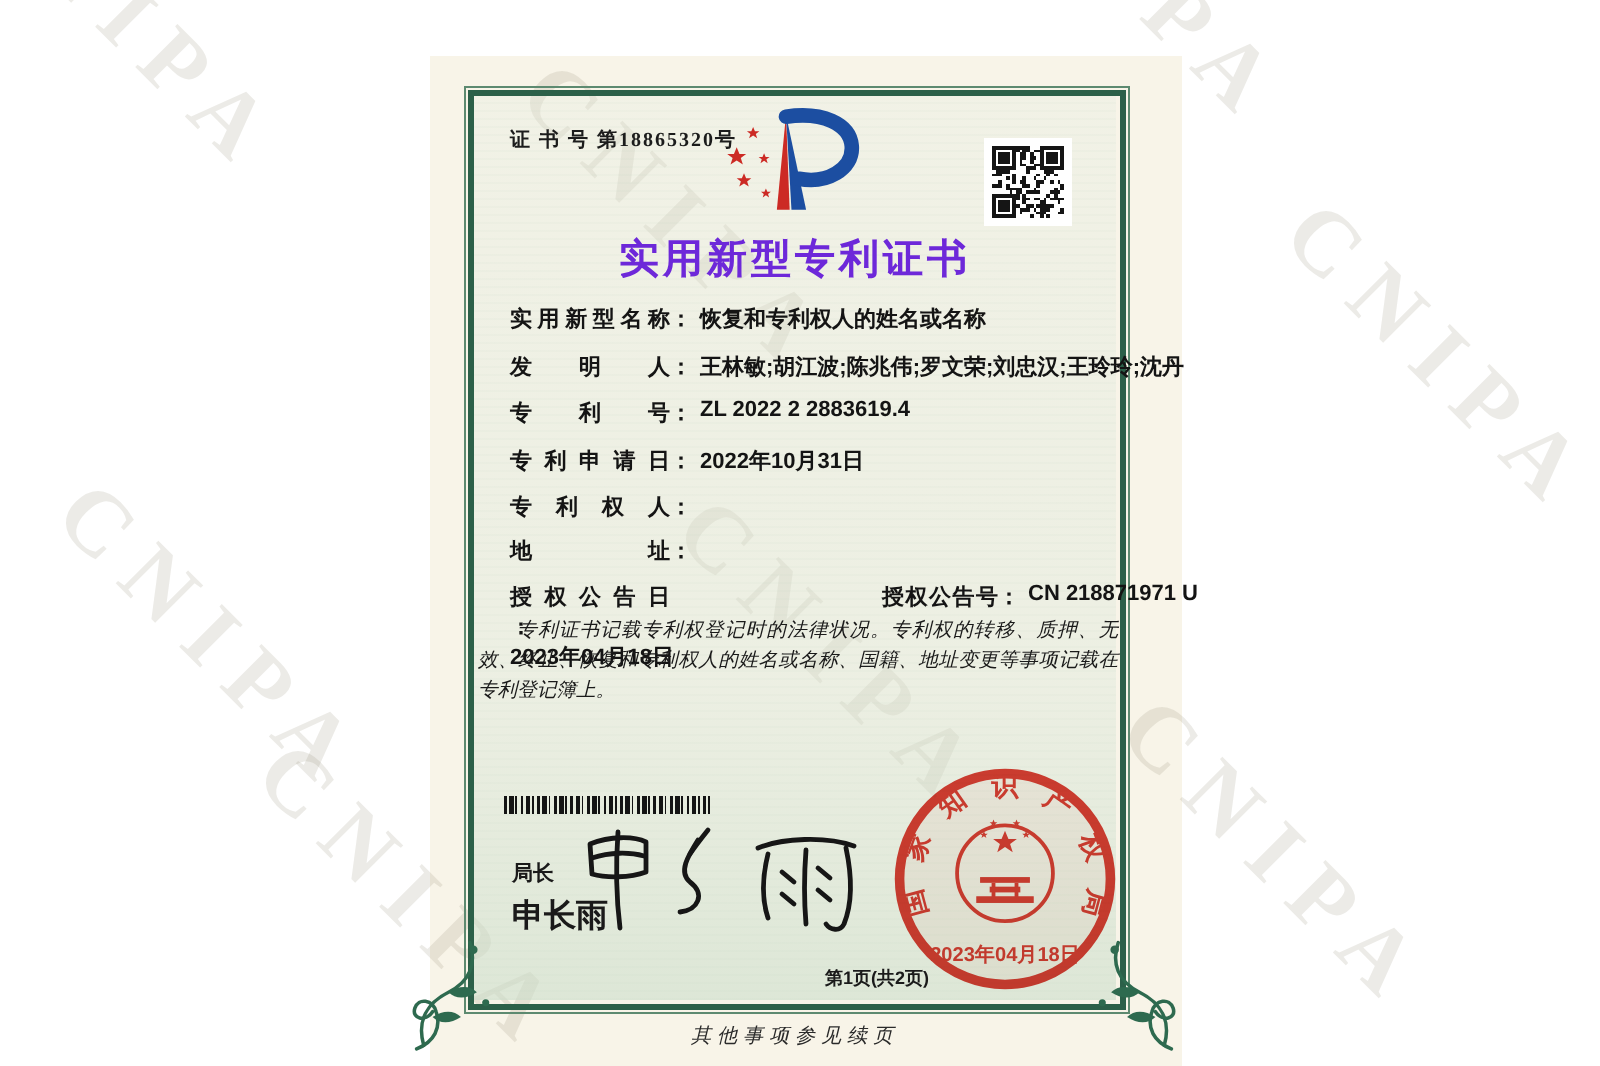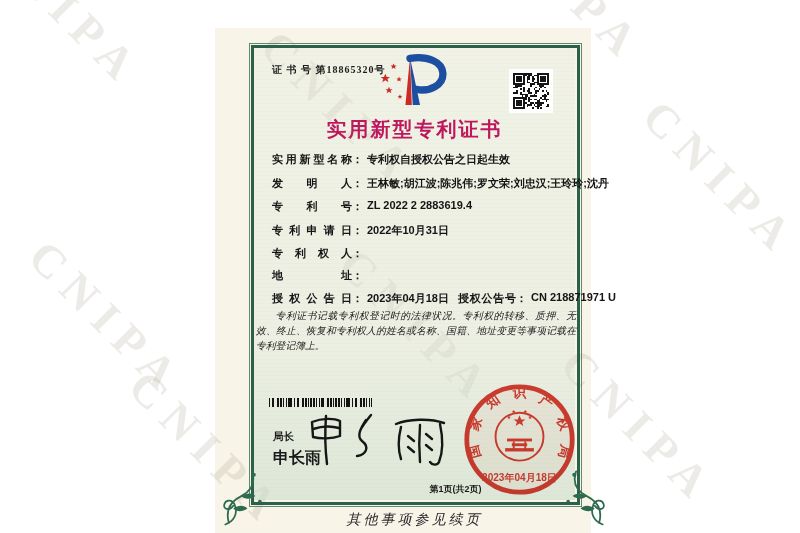--- a/index.html
+++ b/index.html
@@ -29,21 +29,21 @@
   .wm7{left:540px;top:400px;}
   .wm8{left:108px;top:422px;}
 
   
   .paper{
     position:absolute;left:215px;top:28px;width:376px;height:505px;
     background:#f8f4e8;
   }
   
   .content{
-    position:absolute;left:226px;top:28px;width:296px;height:505px;
+    position:absolute;left:209px;top:28px;width:296px;height:505px;
     color:#111;
   }
   .frame{
     position:absolute;left:23px;top:15px;width:331px;height:462px;
     border:1px solid #5d8a70;
   }
   .frame::after{
     content:"";position:absolute;inset:1px;border:3px solid #2c6049;
   }
   .inner-texture{
@@ -61,31 +61,31 @@
   .logo{position:absolute;left:142px;top:26px;}
   .qr{
     position:absolute;left:283px;top:41px;width:44px;height:44px;
     background:#ffffff;display:flex;align-items:center;justify-content:center;
   }
   .qr-grid{display:grid;grid-template-columns:repeat(21,1fr);grid-template-rows:repeat(21,1fr);width:36px;height:36px;}
   .qr-grid i{display:block;}
   .qr-grid i.on{background:#151515;}
   .title{
     position:absolute;left:23px;top:88px;width:331px;text-align:center;
-    font-size:20px;font-weight:bold;letter-spacing:2px;color:#be185d;
+    font-size:20px;font-weight:bold;letter-spacing:2px;color:#6d28d9;
     font-family:"Liberation Sans", sans-serif;
   }
   
   .frow{
     position:absolute;left:46px;display:flex;white-space:nowrap;
     font-size:11px;font-weight:bold;color:#141414;
     font-family:"Liberation Sans", sans-serif;
   }
   .r1{top:124px;} .r2{top:148px;} .r3{top:171px;} .r4{top:195px;}
-  .r5{top:218px;} .r6{top:240px;} .r7{top:263px;}
+  .r5{top:218px;} .r6{top:240px;} .r7{top:263px;flex-direction:column;}
   .flabel{display:inline-block;width:80px;text-align:justify;text-align-last:justify;}
   .fcolon{margin-right:4px;}
   .pair2{position:absolute;left:186px;display:flex;white-space:nowrap;}
   .pair2 .flabel{width:58px;}
   
   .paras{
     position:absolute;left:30px;top:281px;width:320px;
     font-size:9.8px;line-height:1.52;color:#1a1a1a;
     font-style:italic;text-align:justify;
     font-family:"Liberation Serif", serif;
@@ -108,21 +108,21 @@
     font-size:16px;font-weight:bold;font-family:"Liberation Sans", sans-serif;color:#1a1a1a;
   }
   .signature{position:absolute;left:78px;top:384px;}
   .seal{position:absolute;left:236px;top:354px;width:115px;height:115px;opacity:0.95;mix-blend-mode:multiply;}
   .pagenum{
     position:absolute;left:23px;top:455px;width:331px;text-align:center;
     font-size:9px;font-weight:bold;color:#1a1a1a;font-family:"Liberation Sans", sans-serif;padding-left:41px;
   }
   .footer-note{
     position:absolute;left:23px;top:483px;width:331px;text-align:center;
-    font-size:14px;letter-spacing:3px;color:#2a2a2a;font-style:italic;
+    font-size:10px;letter-spacing:3px;color:#2a2a2a;font-style:italic;
   }
   .flourish{position:absolute;width:62px;height:62px;}
   .fl-left{left:-6px;top:438px;}
   .fl-right{left:320px;top:438px;transform:scaleX(-1);}
 </style>
 </head>
 <body>
 
 <div class="paper"></div>
 
@@ -602,21 +602,21 @@
         <i></i>
         <i></i>
       </div>
   </div>
 
   <div class="title">实用新型专利证书</div>
 
   <div class="frow r1">
     <span class="flabel">实用新型名称</span>
       <span class="fcolon">：</span>
-      <span class="fvalue">专利权自授权公告之日起生效</span>
+      <span class="fvalue">恢复和专利权人的姓名或名称</span>
   </div>
   <div class="frow r2">
     <span class="flabel">发明人</span>
       <span class="fcolon">：</span>
       <span class="fvalue">王林敏;胡江波;陈兆伟;罗文荣;刘忠汉;王玲玲;沈丹</span>
   </div>
   <div class="frow r3">
     <span class="flabel">专利号</span>
       <span class="fcolon">：</span>
       <span class="fvalue">ZL 2022 2 2883619.4</span>

